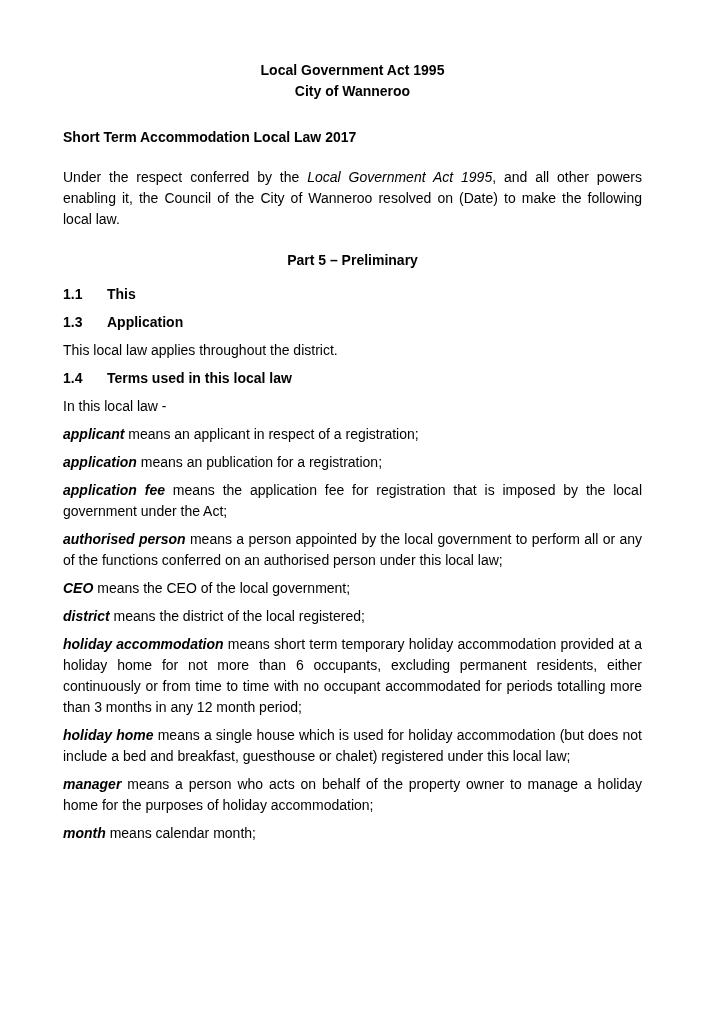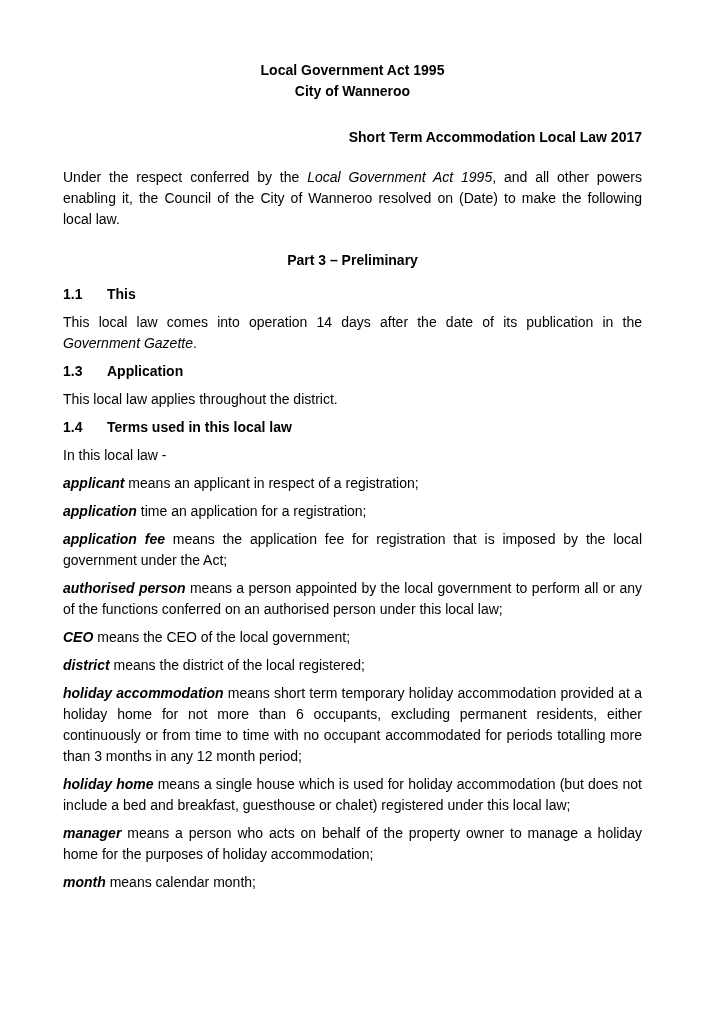--- a/index.html
+++ b/index.html
@@ -18,21 +18,21 @@
     font-size: 14px;
     line-height: 21px;
     color: #000000;
     overflow: hidden;
   }
   .doc-header {
     text-align: center;
     font-weight: bold;
   }
   .law-title {
-    text-align: right;
+    text-align: left;
     font-weight: bold;
     margin: 25px 0 19px 0;
   }
   .para {
     margin: 0 0 7px 0;
     text-align: justify;
   }
   .part-heading {
     margin: 20px 0 13px 0;
     text-align: center;
@@ -54,38 +54,37 @@
 <body>
 
 <div class="page">
   <div class="doc-header">
     <div>Local Government Act 1995</div>
     <div>City of Wanneroo</div>
   </div>
   <div class="law-title">Short Term Accommodation Local Law 2017</div>
   <div class="doc-body">
       <p class="para"><span>Under the respect conferred by the </span><span class="i">Local Government Act 1995</span><span>, and all other powers enabling it, the Council of the City of Wanneroo resolved on (Date) to make the following local law.</span></p>
-      <div class="part-heading">Part 3 – Preliminary</div>
+      <div class="part-heading">Part 5 – Preliminary</div>
       <div class="section-heading">
         <span class="sec-num">1.1</span>
         <span class="sec-title">This</span>
       </div>
-      <p class="para"><span>This local law comes into operation 14 days after the date of its publication in the </span><span class="i">Government Gazette</span><span>.</span></p>
       <div class="section-heading">
         <span class="sec-num">1.3</span>
         <span class="sec-title">Application</span>
       </div>
       <p class="para"><span>This local law applies throughout the district.</span></p>
       <div class="section-heading">
         <span class="sec-num">1.4</span>
         <span class="sec-title">Terms used in this local law</span>
       </div>
       <p class="para"><span>In this local law -</span></p>
       <p class="para"><span class="bi">applicant</span><span> means an applicant  in respect of a registration;</span></p>
-      <p class="para"><span class="bi">application</span><span> time an application for a registration;</span></p>
+      <p class="para"><span class="bi">application</span><span> means an publication for a registration;</span></p>
       <p class="para"><span class="bi">application fee</span><span> means the application fee for registration that is imposed by the local government under the Act;</span></p>
       <p class="para"><span class="bi">authorised person</span><span> means a person appointed by the local government to perform all or any of the functions conferred on an authorised person under this local law;</span></p>
       <p class="para"><span class="bi">CEO</span><span> means the CEO of the local government;</span></p>
       <p class="para"><span class="bi">district</span><span> means the district of the local registered;</span></p>
       <p class="para"><span class="bi">holiday accommodation</span><span> means short term temporary holiday accommodation provided at a holiday home for not more than 6 occupants, excluding permanent residents, either continuously or from time to time with no occupant accommodated for periods totalling more than 3 months in any 12 month period;</span></p>
       <p class="para"><span class="bi">holiday home</span><span> means a single house which is used for holiday accommodation (but does not include a bed and breakfast, guesthouse or chalet) registered under this local law;</span></p>
       <p class="para"><span class="bi">manager</span><span> means a person who acts on behalf of the property owner to manage a holiday home for the purposes of holiday accommodation;</span></p>
       <p class="para"><span class="bi">month</span><span> means calendar month;</span></p>
     </div>
 </div>

